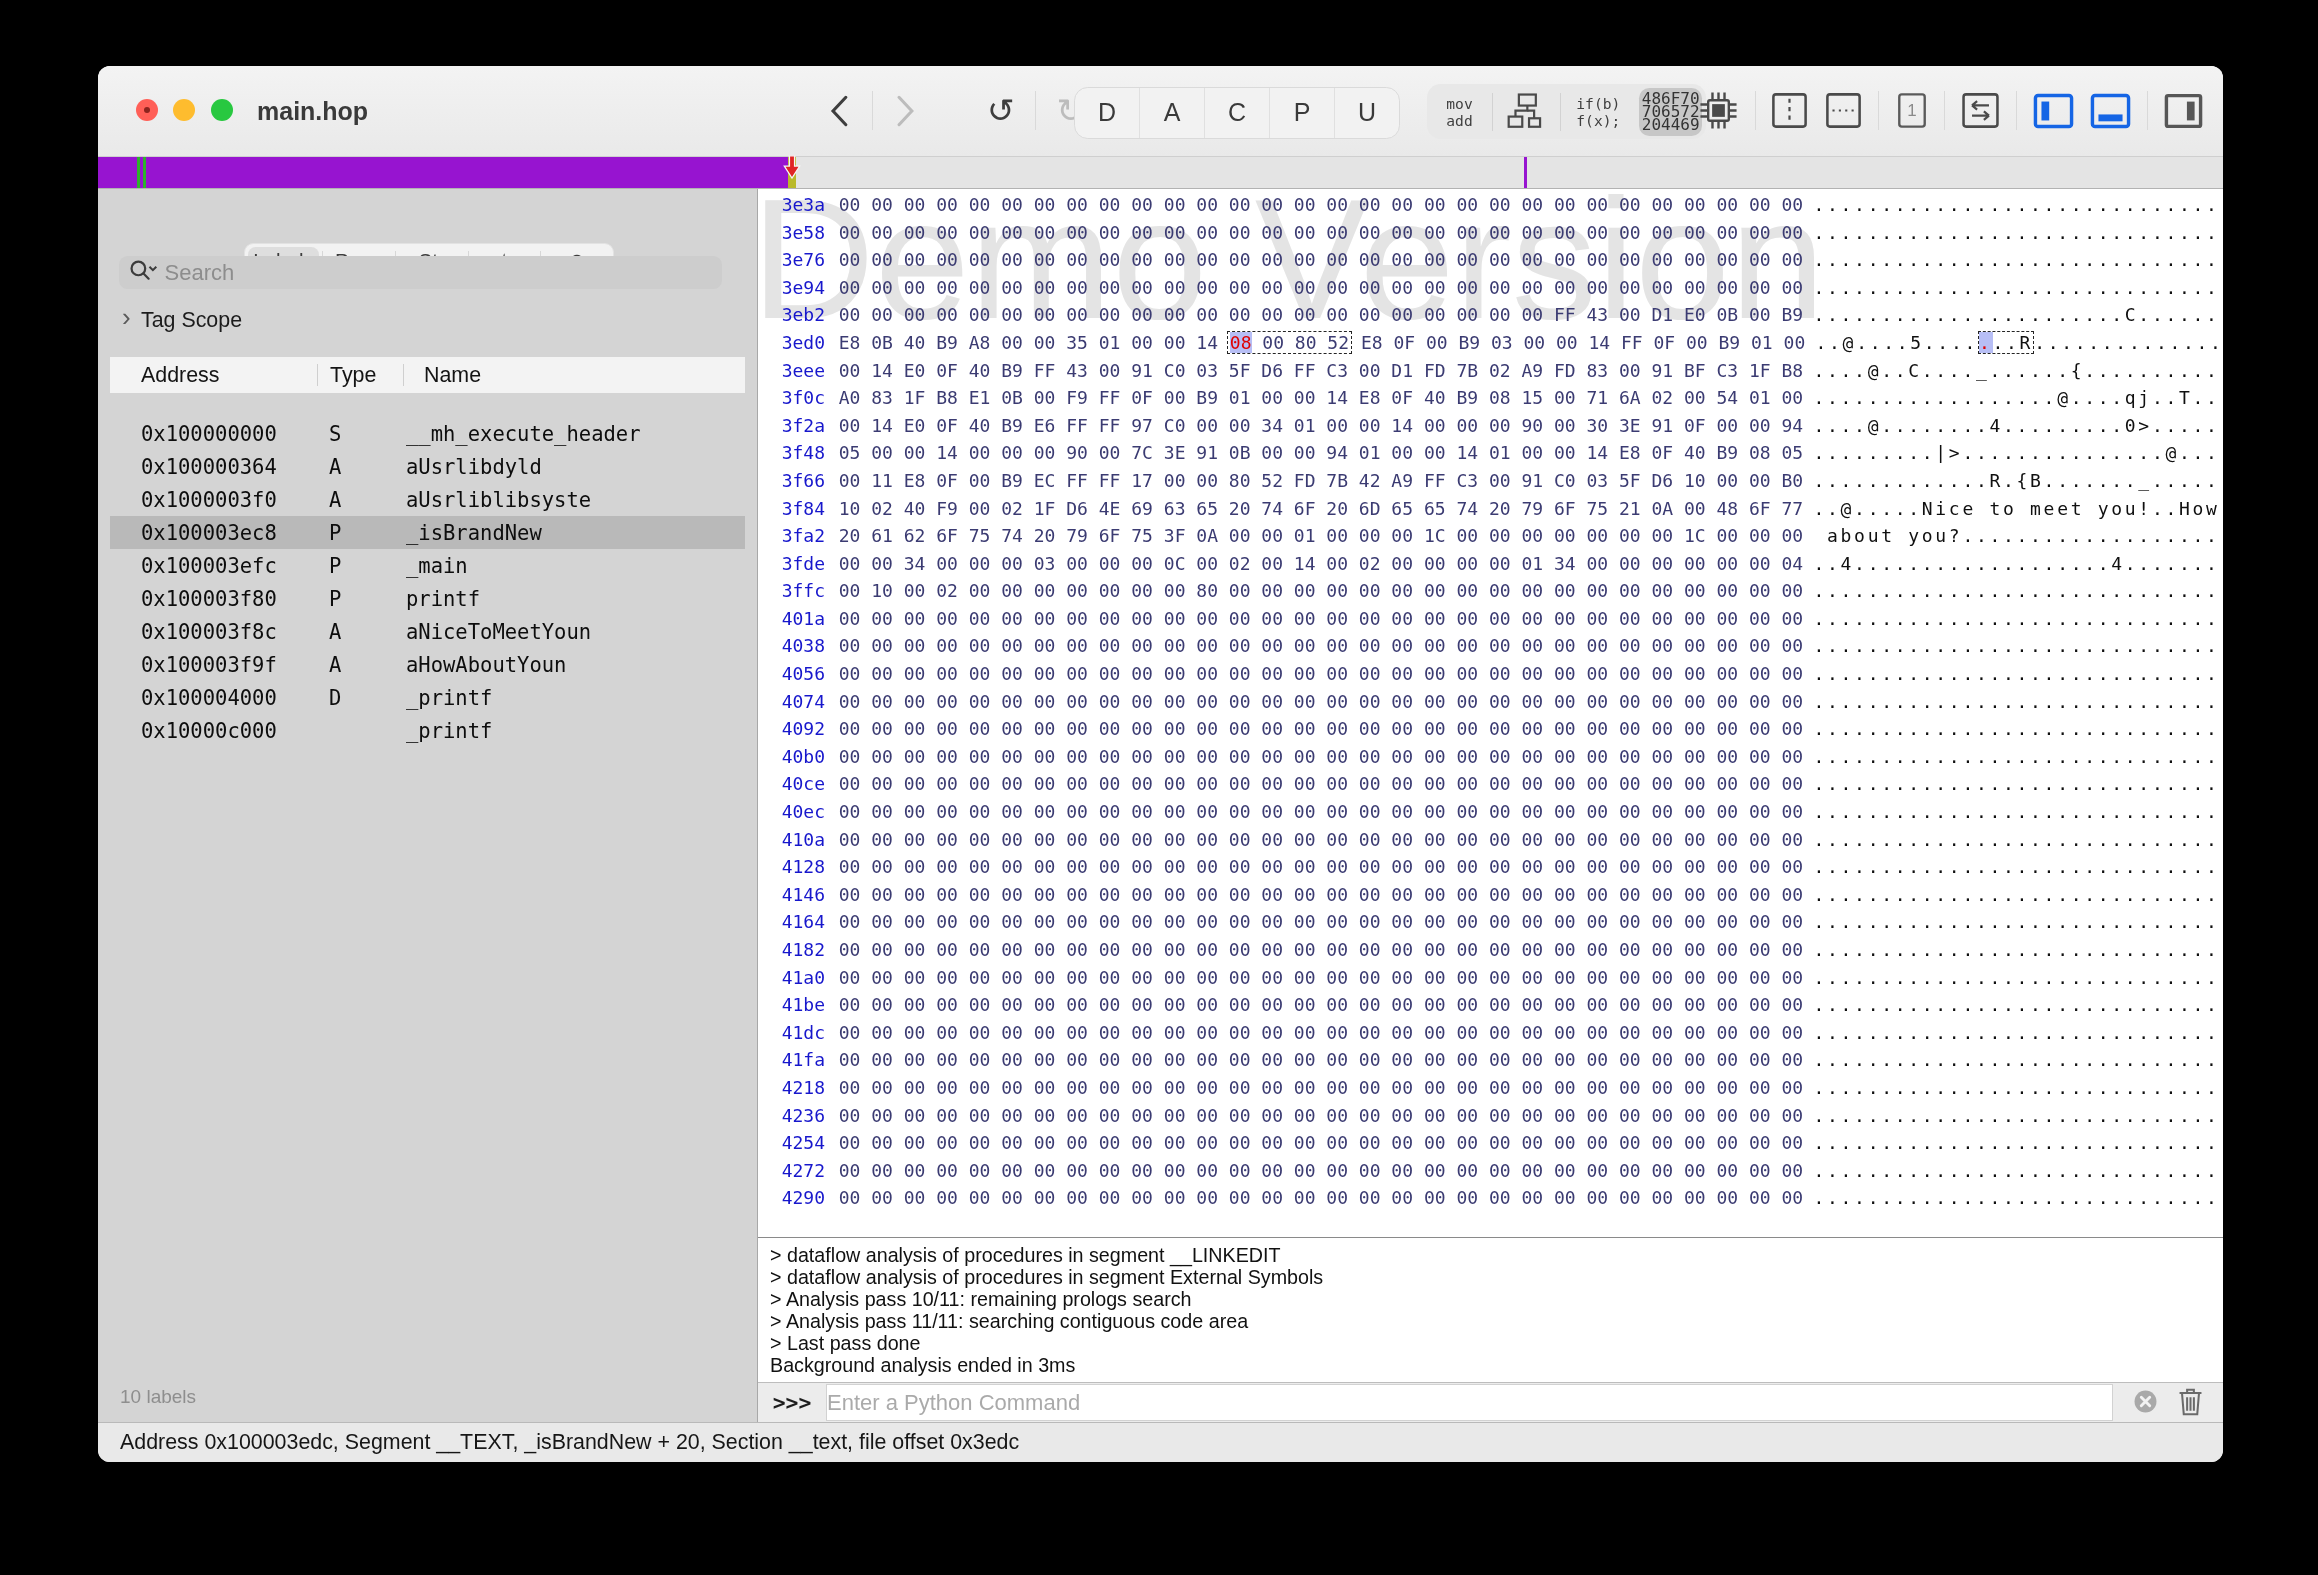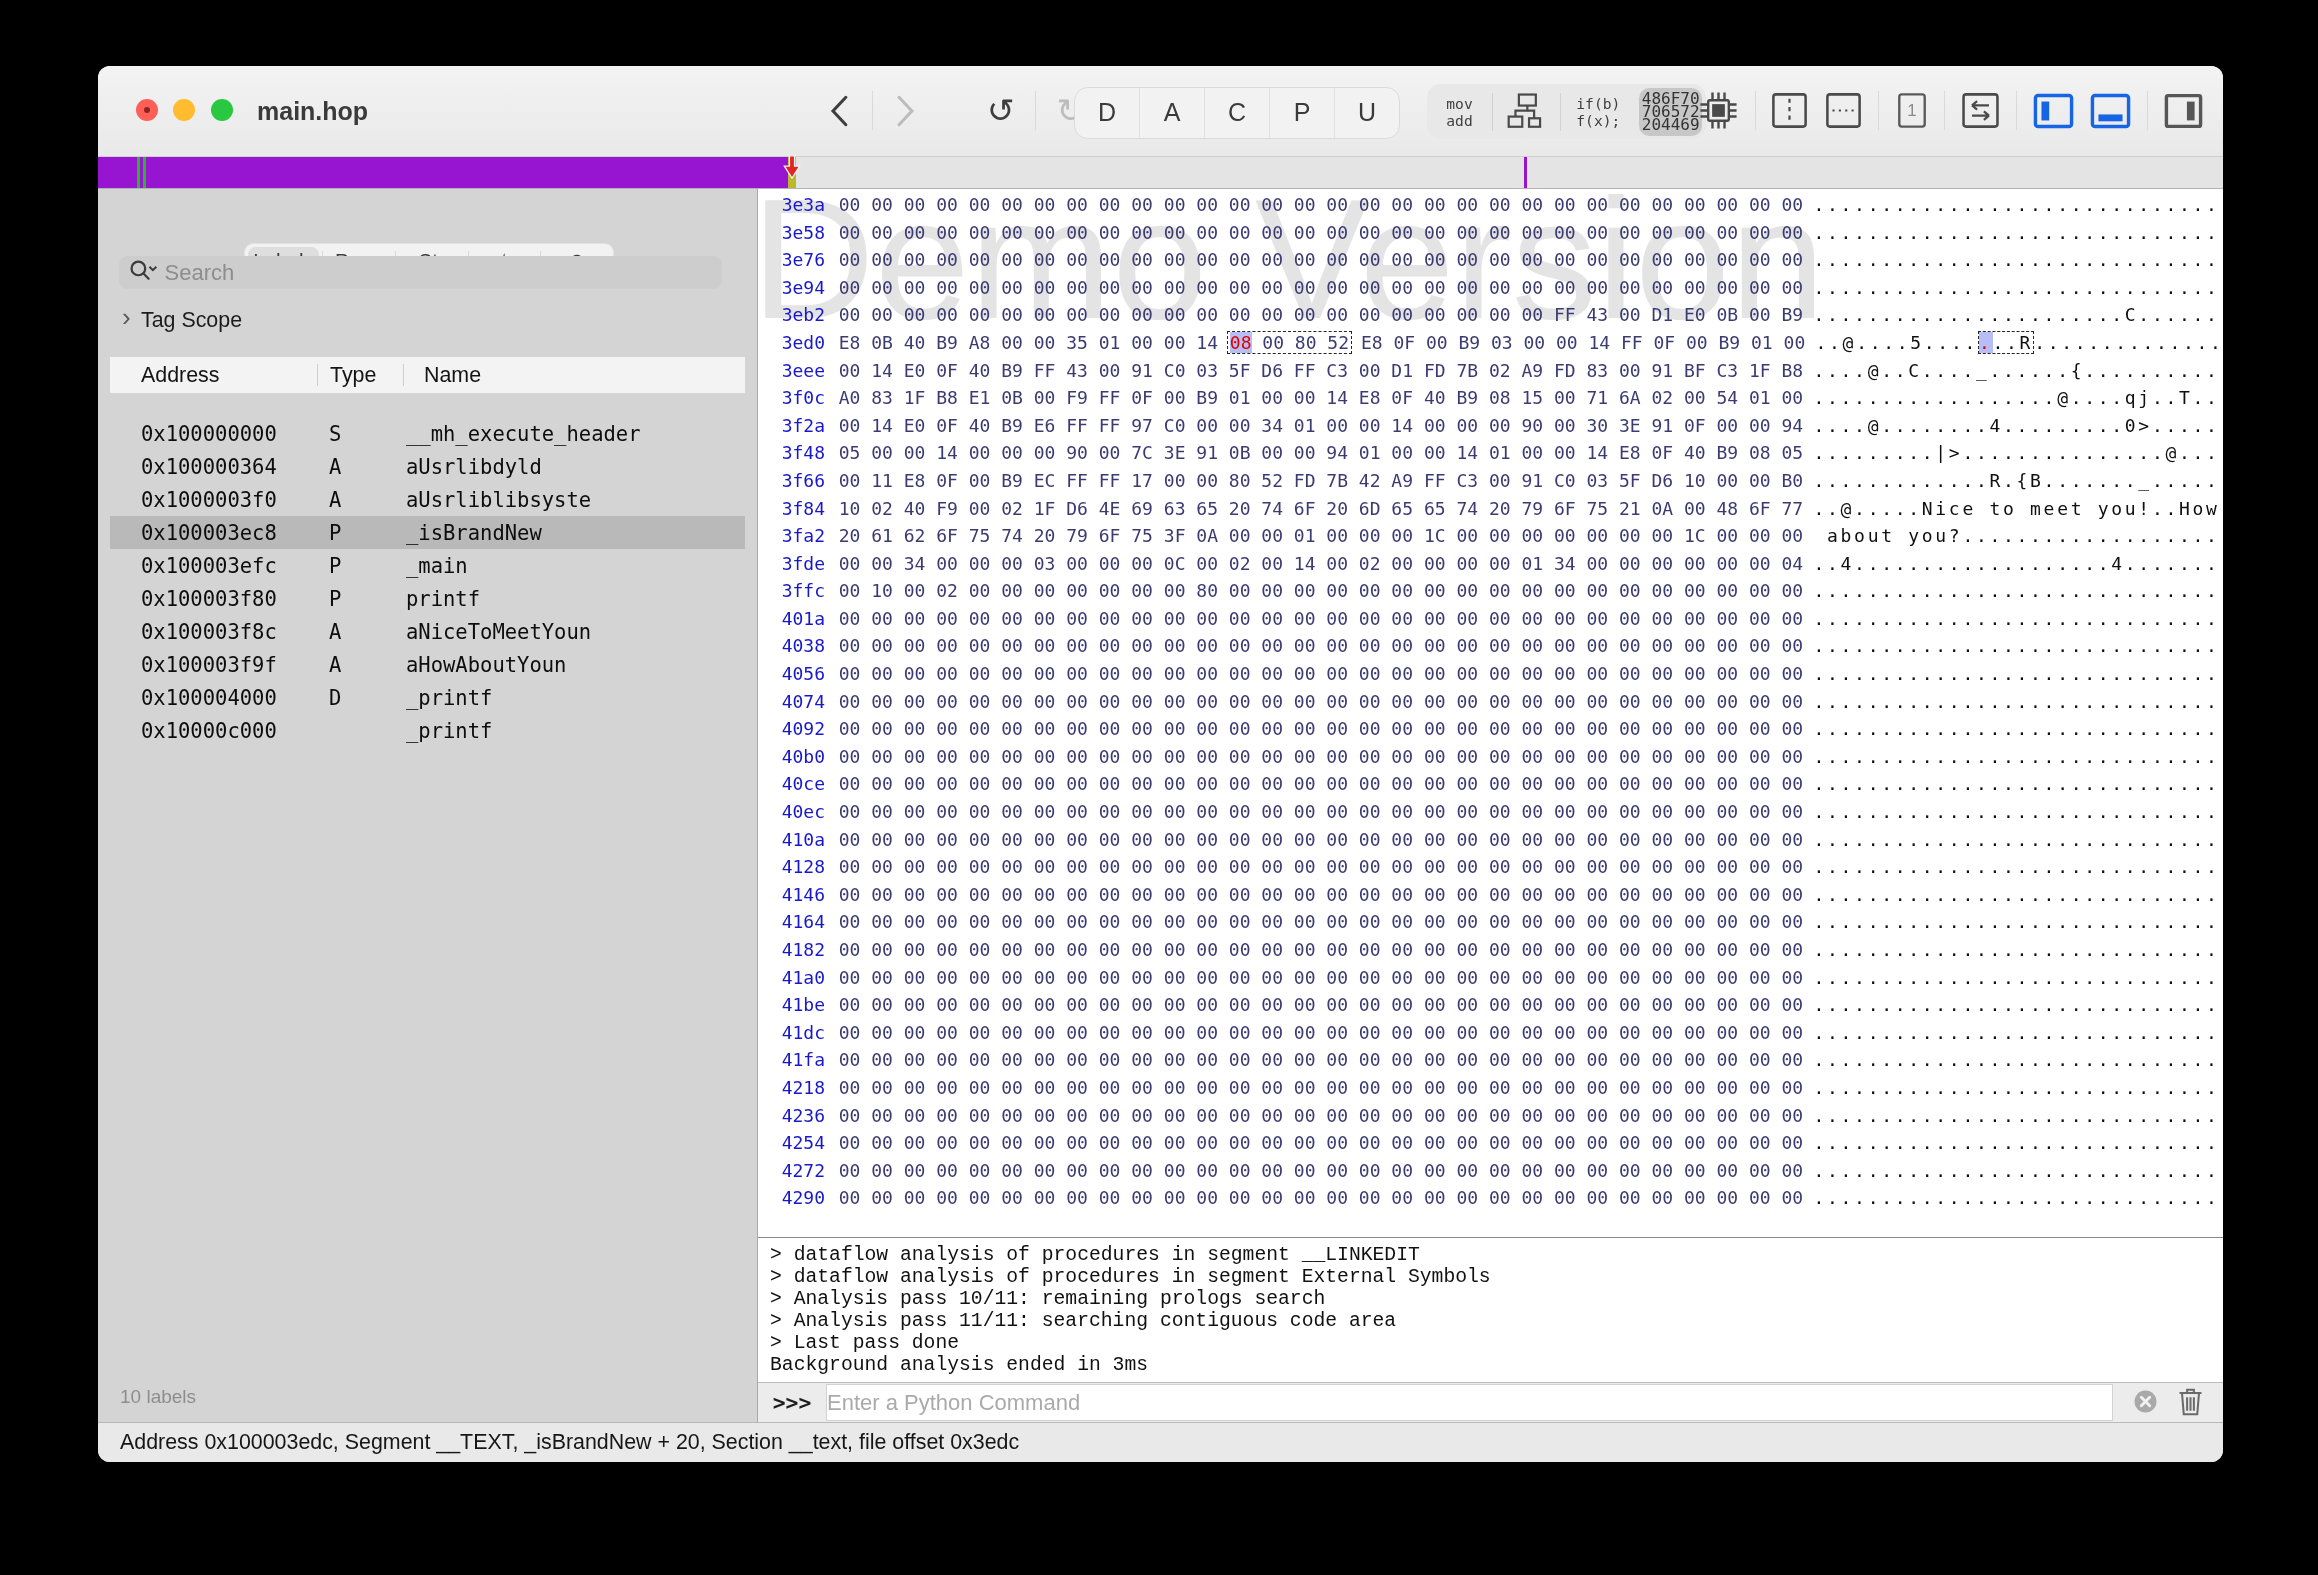--- a/index.html
+++ b/index.html
@@ -77,21 +77,21 @@
   .hrow{position:relative;z-index:1;display:flex;align-items:center;height:27.6px;font-family:"DejaVu Sans Mono",monospace;font-size:18px;white-space:pre;}
   .haddr{width:67px;flex:0 0 auto;text-align:right;color:#1717cc;}
   .hbytes{margin-left:13.7px;color:#3b3b72;}
   .hascii{margin-left:10.3px;letter-spacing:2.7px;color:#101010;}
   .selbyte{color:#e00000;background:#b7bef5;}
   .dashbox{border:1.7px dashed #242424;padding:0 1.7px;margin:0 -1.7px;}
   .abox{border:1.7px dashed #242424;}
 
   
   .console{height:146px;border-top:0.9px solid #8a8a8a;background:#fff;padding:6.8px 0 0 12px;box-sizing:border-box;}
-  .cline{height:22px;line-height:22px;font-family:Liberation Mono, monospace;font-size:19.7px;color:#111;white-space:pre;}
+  .cline{height:22px;line-height:22px;font-family:Liberation Sans, sans-serif;font-size:19.7px;color:#111;white-space:pre;}
 
   
   .pyrow{height:39px;border-top:0.9px solid #bdbdbd;background:#ececec;display:flex;align-items:stretch;flex:0 0 auto;}
   .prompt{width:68px;display:flex;align-items:center;justify-content:center;font-family:"DejaVu Sans Mono",monospace;font-weight:700;font-size:21.4px;color:#1d1d1d;}
   .pyinput{flex:1;background:#fff;border:0.9px solid #d2d2d2;display:flex;align-items:center;margin:0.9px 0;}
   .pyph{font-size:22px;color:#aaa;}
   .pyactions{width:110px;display:flex;align-items:center;justify-content:space-evenly;}
 
   
   .statusbar{height:39px;background:#e9e9e9;border-top:0.9px solid #b9b9b9;display:flex;align-items:center;padding-left:22px;font-size:21.4px;color:#161616;flex:0 0 auto;}

